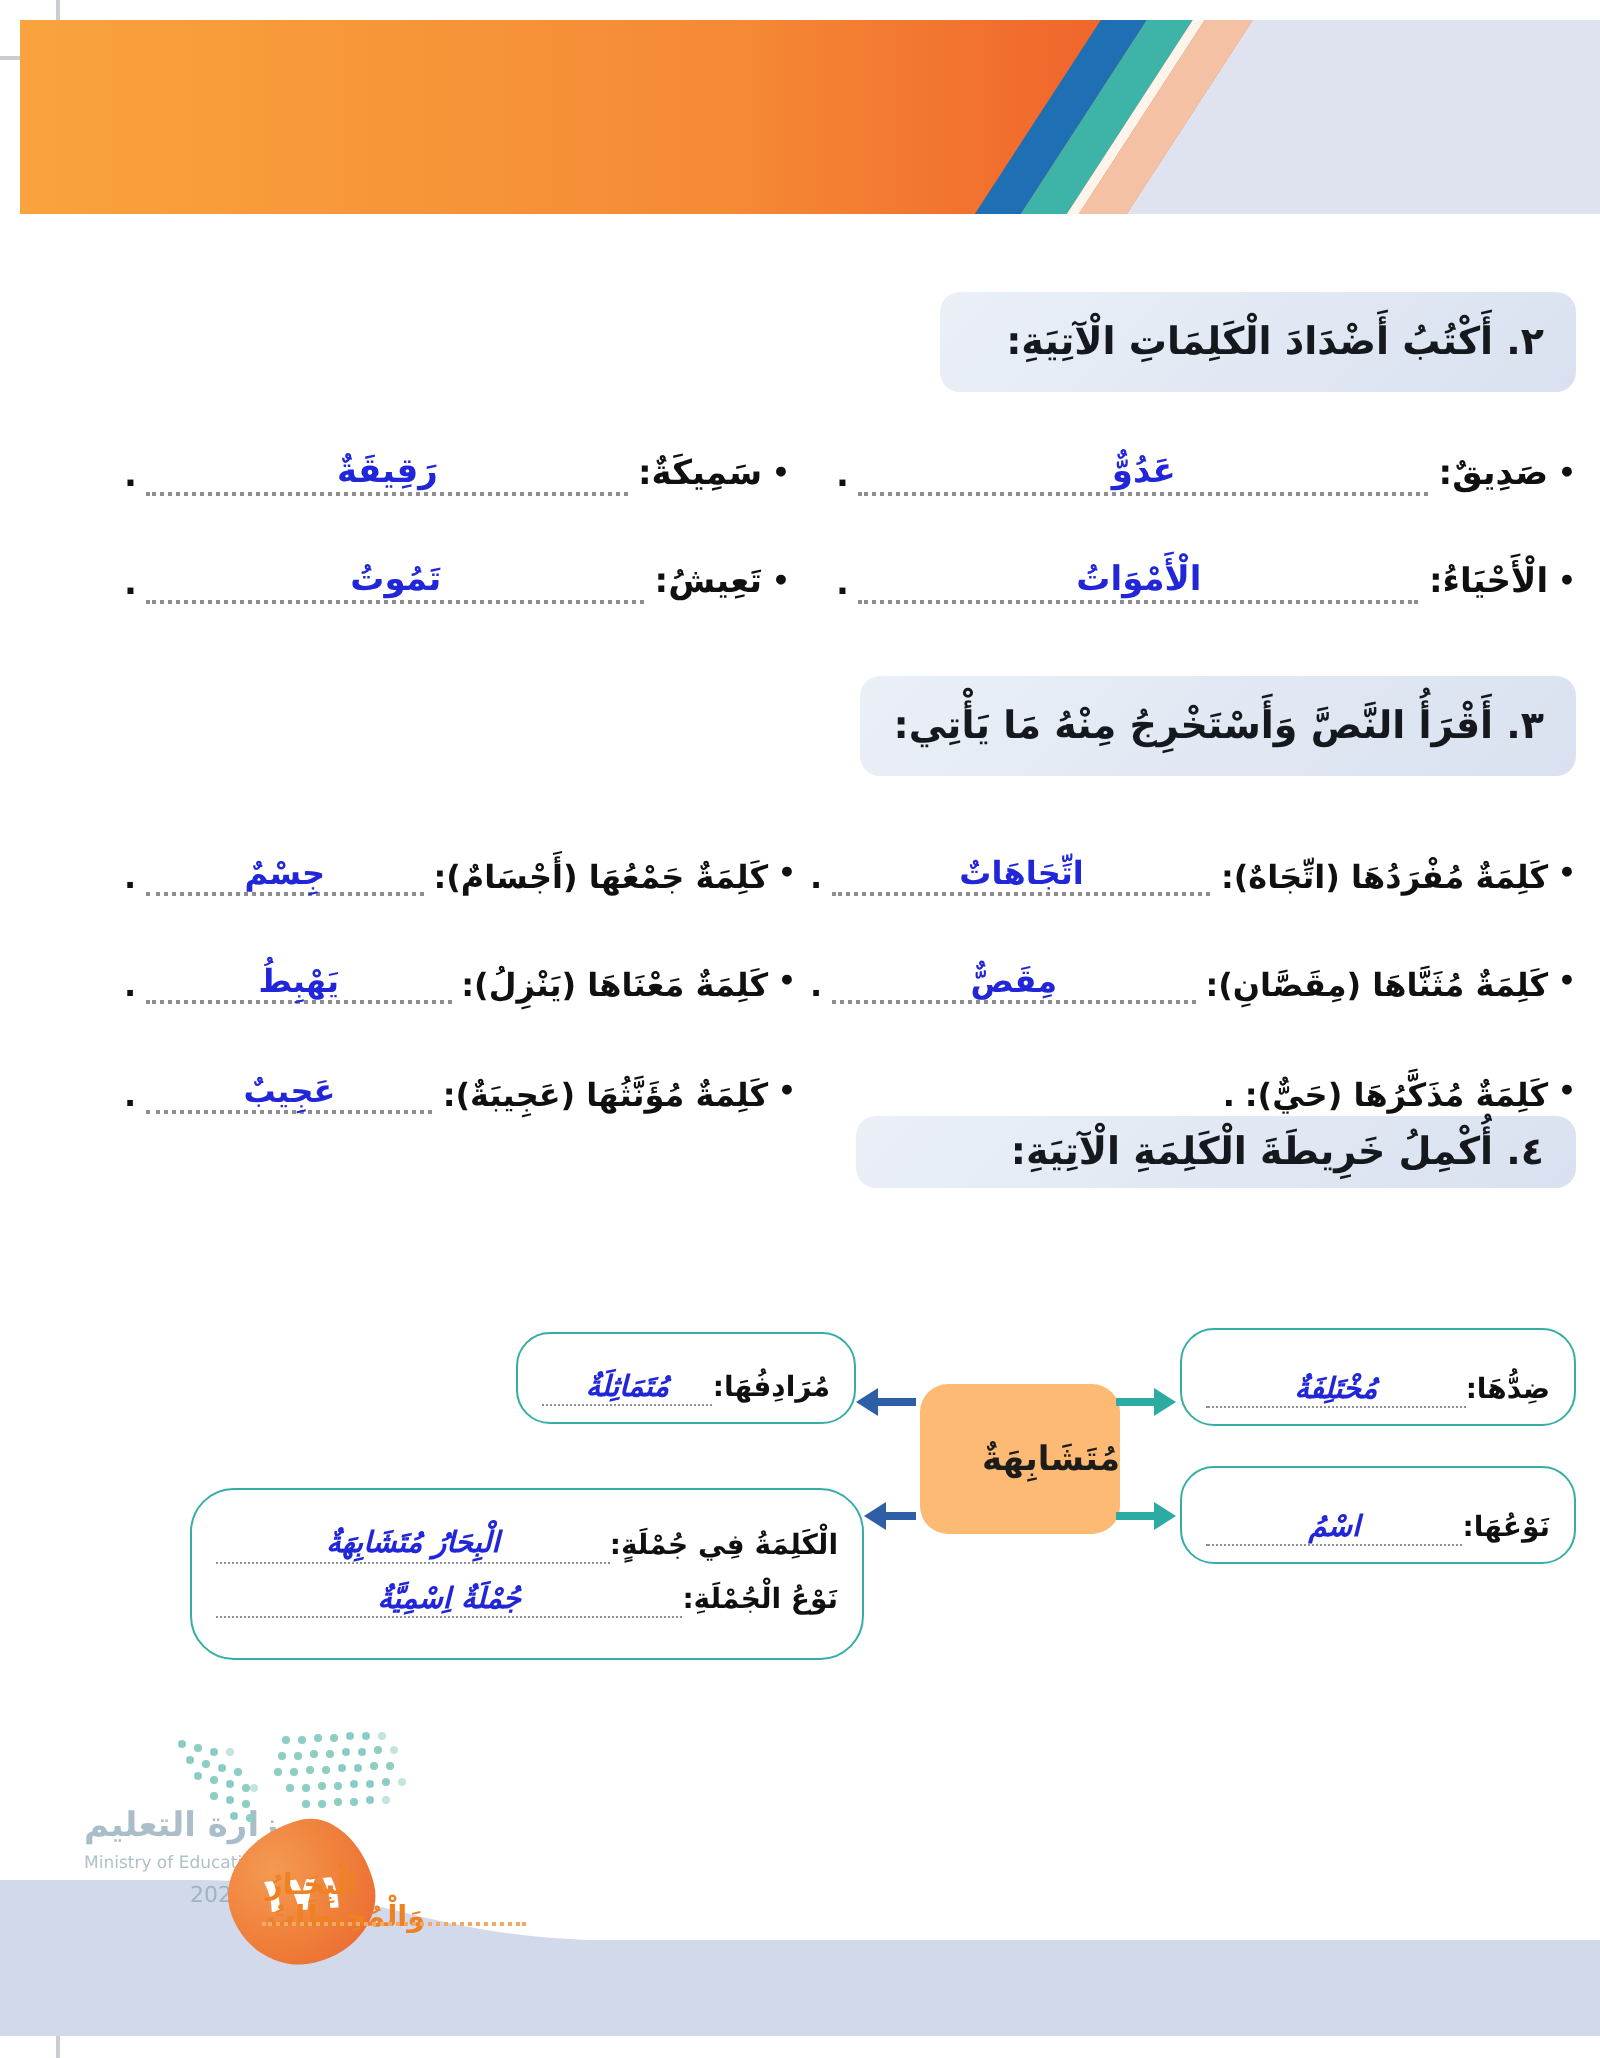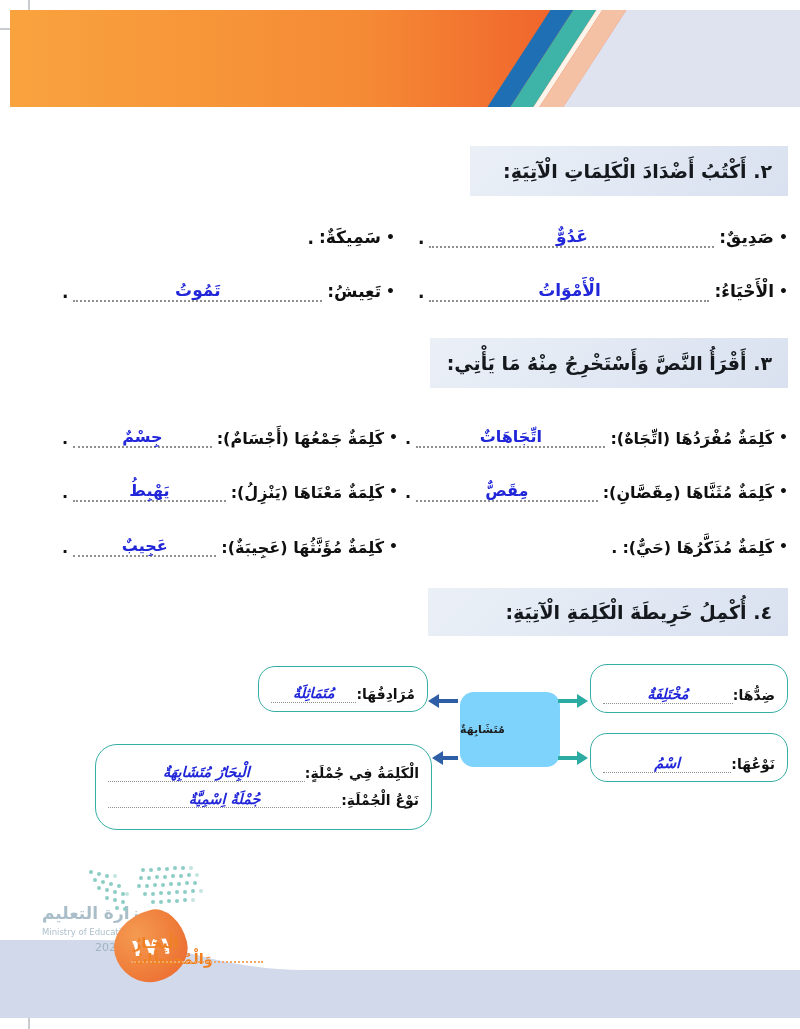--- a/index.html
+++ b/index.html
@@ -15,37 +15,37 @@
   .stripe.gap{left:589px;width:6px;background:#FDF4EC;}
   .stripe.peach{left:595px;width:24px;background:#F5C1A4;}
   .stripe.lav{left:619px;width:300px;background:#DFE3F0;}
 
   
   .mark{position:absolute;background:#C9CDD1;}
 
   
   .qhead{position:absolute;display:flex;align-items:center;direction:rtl;
          padding:0 16px;box-sizing:border-box;font-weight:bold;font-size:19px;color:#15181c;
-         background:linear-gradient(135deg,#EBF0F7 0%,#D9E1F0 100%);border-radius:0;}
+         background:linear-gradient(135deg,#EBF0F7 0%,#D9E1F0 100%);border-radius:10px;}
 
   
   .fill{position:absolute;display:flex;direction:rtl;align-items:flex-end;gap:5px;
         color:#101010;font-weight:bold;height:36px;box-sizing:border-box;}
   .fill .bullet{font-size:14px;line-height:1;padding-bottom:4px;}
   .fill .label{white-space:nowrap;line-height:1.15;}
   .fill .leader{flex:1;min-width:26px;border-bottom:2px dotted #8f8f8f;text-align:center;
                 line-height:1.05;}
   .fill .answer{color:#2126D8;white-space:nowrap;}
   .fill .period{line-height:1;padding-bottom:1px;}
   .q2txt{font-size:17px;} .q3txt{font-size:16px;}
 
   
   .center-word{position:absolute;left:460px;top:692px;width:100px;height:75px;
-               background:#7dd3fc;border-radius:14px;display:flex;align-items:center;
-               justify-content:flex-end;font-weight:bold;font-size:11px;color:#1c1c1c;}
+               background:#fdba74;border-radius:14px;display:flex;align-items:center;
+               justify-content:flex-start;font-weight:bold;font-size:17px;color:#1c1c1c;}
   .mapbox{position:absolute;background:#fff;border:1.7px solid #37AEA5;border-radius:17px;
           display:flex;align-items:flex-end;direction:rtl;box-sizing:border-box;
           padding:6px 12px 8px 12px;font-weight:bold;}
   .mapbox .label{white-space:nowrap;color:#101010;font-size:14px;line-height:1.2;}
   .mapbox .leader{flex:1;min-width:18px;border-bottom:1.8px dotted #8f8f8f;text-align:center;line-height:1.05;font-style:italic;}
   .mapbox .answer{color:#2126D8;font-size:14.5px;white-space:nowrap;}
   .mapbox.big{flex-direction:column;justify-content:center;gap:9px;border-radius:22px;align-items:stretch;}
   .mapline{display:flex;direction:rtl;align-items:flex-end;width:100%;}
 
   .arrow{position:absolute;height:14px;display:flex;align-items:center;}
@@ -101,20 +101,21 @@
 
   <div class="fill q2txt" style="left:418px;top:212px;width:370px;">
     <span class="bullet">•</span>
     <span class="label">صَدِيقٌ:</span>
     <span class="leader"><span class="answer">عَدُوٌّ</span></span>
     <span class="period">.</span>
   </div>
   <div class="fill q2txt" style="left:62px;top:212px;width:333px;">
     <span class="bullet">•</span>
     <span class="label">سَمِيكَةٌ:</span>
+    <span class="leader"><span class="answer">رَقِيقَةٌ</span></span>
     <span class="period">.</span>
   </div>
   <div class="fill q2txt" style="left:418px;top:266px;width:370px;">
     <span class="bullet">•</span>
     <span class="label">الْأَحْيَاءُ:</span>
     <span class="leader"><span class="answer">الْأَمْوَاتُ</span></span>
     <span class="period">.</span>
   </div>
   <div class="fill q2txt" style="left:62px;top:266px;width:333px;">
     <span class="bullet">•</span>
@@ -156,21 +157,21 @@
     <span class="label">كَلِمَةٌ مُذَكَّرُهَا (حَيٌّ):</span>
     <span class="period">.</span>
   </div>
   <div class="fill q3txt" style="left:62px;top:521px;width:336px;">
     <span class="bullet">•</span>
     <span class="label">كَلِمَةٌ مُؤَنَّثُهَا (عَجِيبَةٌ):</span>
     <span class="leader"><span class="answer">عَجِيبٌ</span></span>
     <span class="period">.</span>
   </div>
 
-  <div class="qhead" style="left:428px;top:588px;width:360px;height:48px;">
+  <div class="qhead" style="left:428px;top:558px;width:360px;height:36px;">
     <span>٤. أُكْمِلُ خَرِيطَةَ الْكَلِمَةِ الْآتِيَةِ:</span>
   </div>
 
   <div class="center-word">
     <span>مُتَشَابِهَةٌ</span>
   </div>
 
   <div class="mapbox" style="left:590px;top:664px;width:198px;height:49px;">
     <span class="label">ضِدُّهَا:</span>
     <span class="leader"><span class="answer">مُخْتَلِفَةٌ</span></span>

